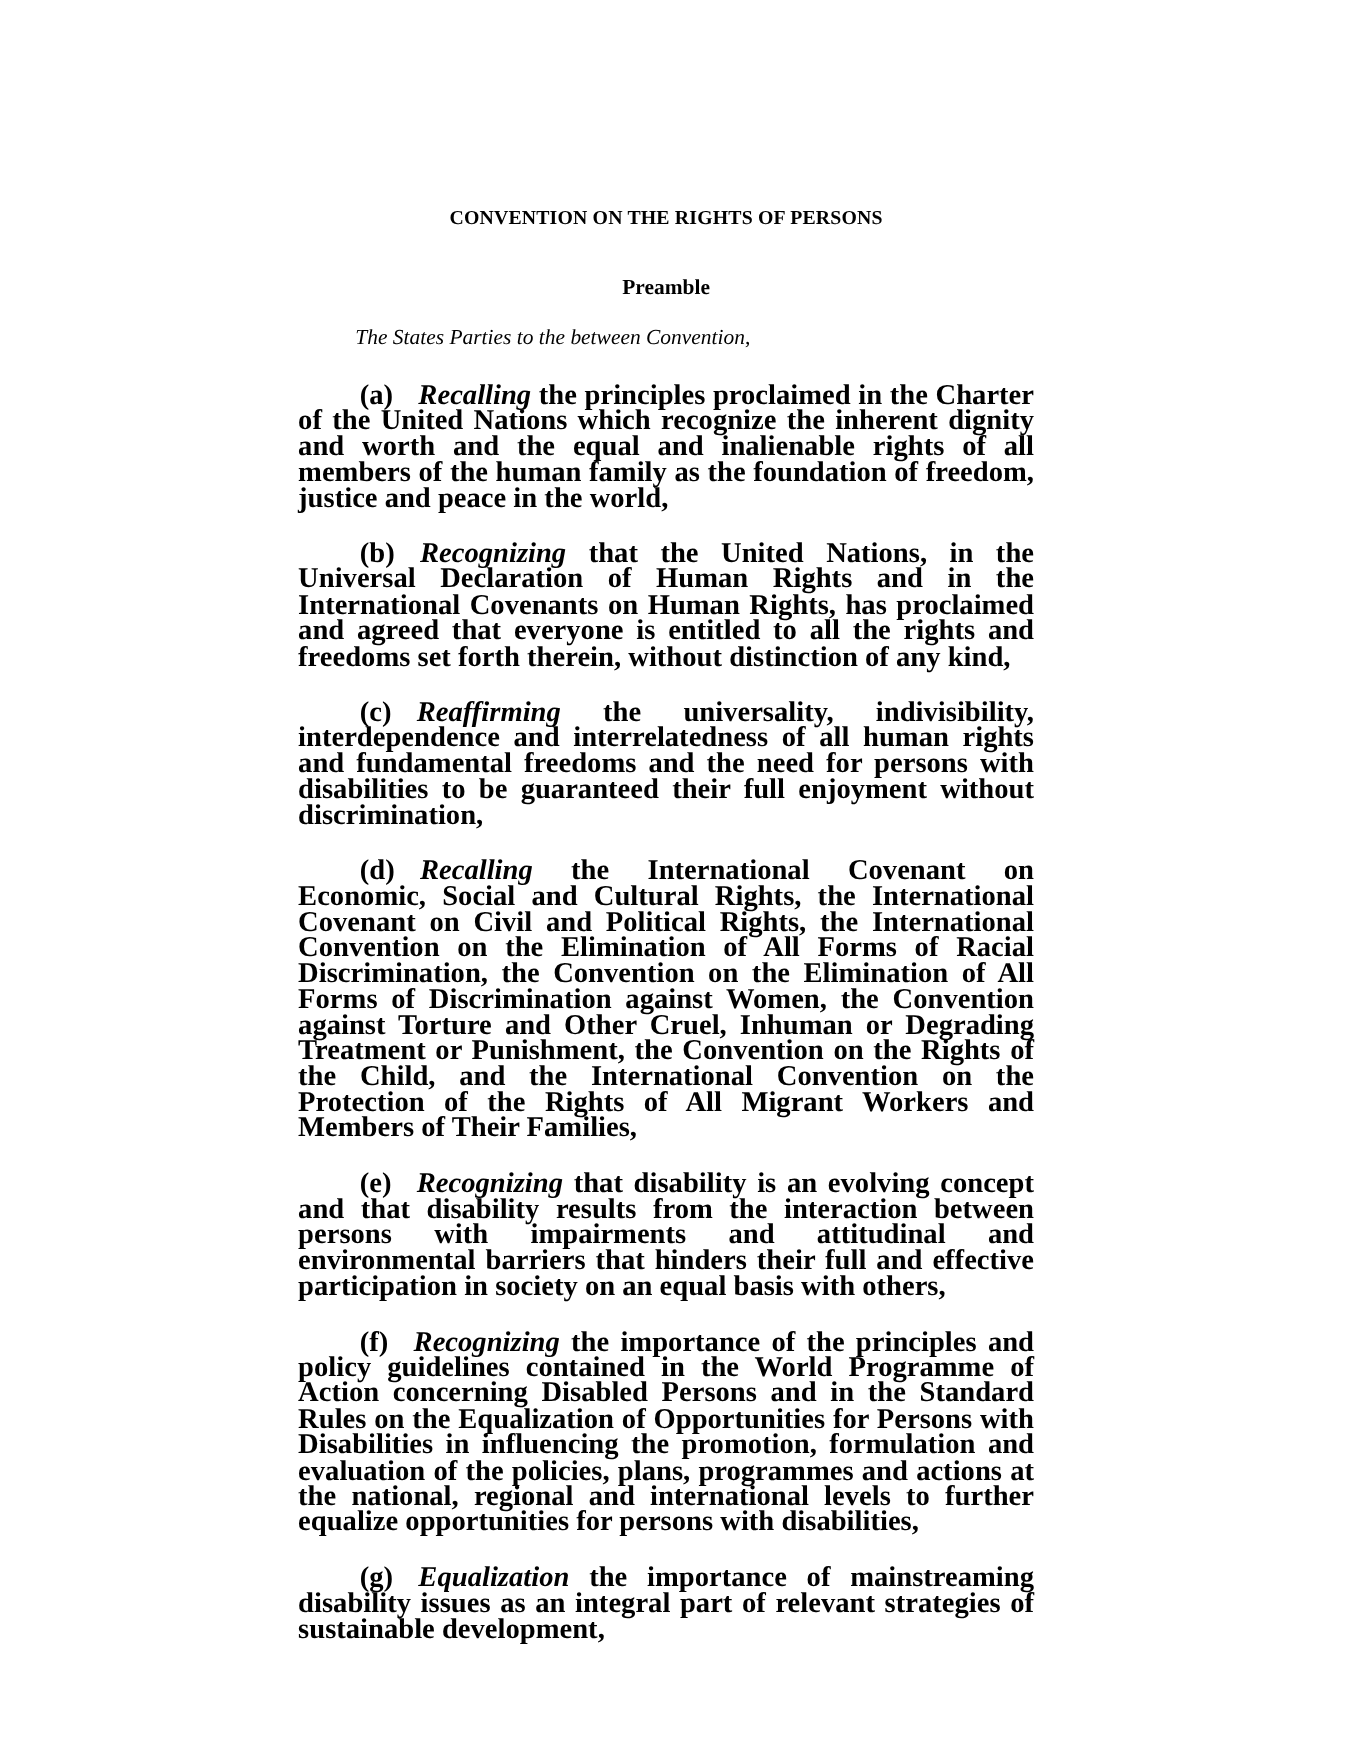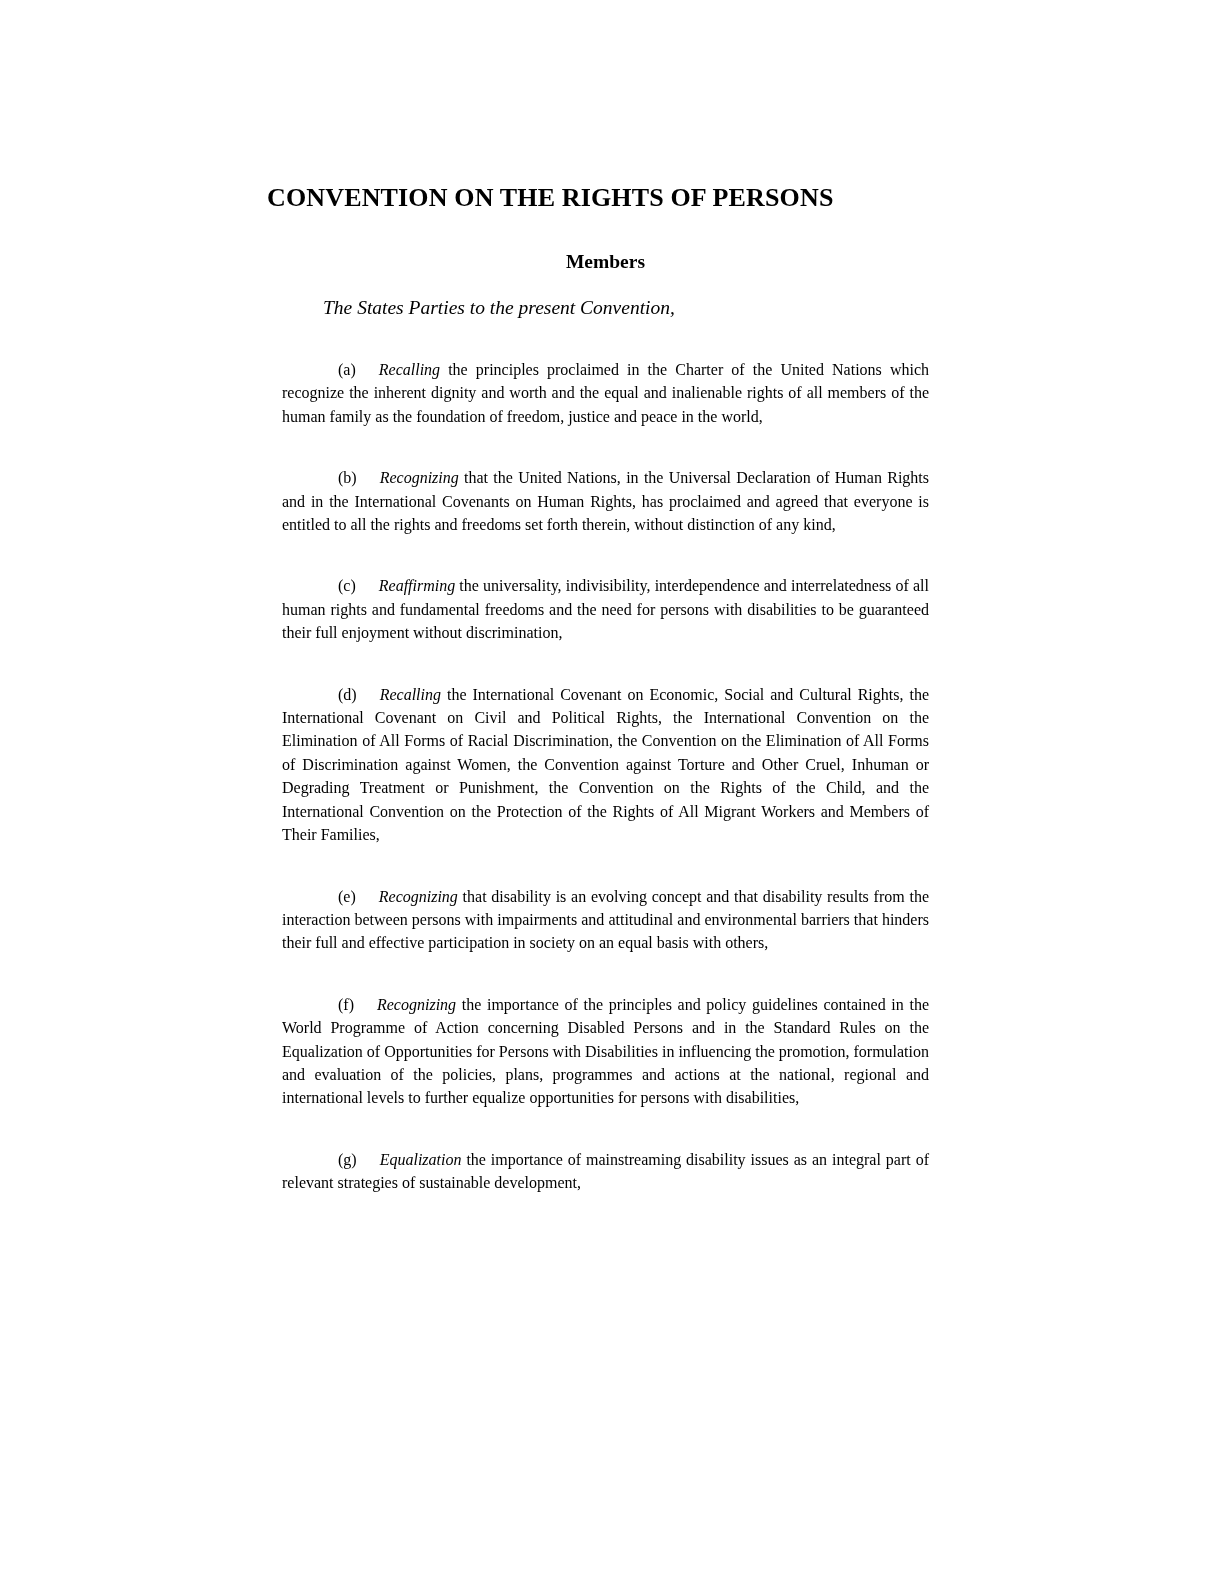--- a/index.html
+++ b/index.html
@@ -21,22 +21,23 @@
     overflow: hidden;
     box-sizing: border-box;
   }
   .content {
     position: absolute;
     left: 267px;
     top: 186px;
     width: 677px;
   }
   .doc-title {
+    text-align: center;
     font-weight: bold;
-    font-size: 26px;
+    font-size: 18px;
     line-height: 24px;
     letter-spacing: 0.15px;
     margin: 0;
   }
   .doc-title .title-line {
     display: block;
   }
   .section-heading {
     text-align: center;
     font-weight: bold;
@@ -52,28 +53,29 @@
     margin: 0;
     padding-top: 22px;
     text-indent: 56px;
   }
   .clauses {
     margin: 0;
     padding: 0;
     list-style: none;
   }
   .clause {
-    font-size: 16px;
+    font-size: 26px;
     line-height: 23.4px;
     text-align: justify;
     text-justify: inter-word;
-    margin: 15px;
+    margin: 4px;
     padding-top: 23px;
     text-indent: 56px;
     hyphens: none;
+    font-weight: bold;
   }
   .clause-marker {
     font-style: normal;
   }
   .clause-gap {
     display: inline-block;
     width: 23px;
   }
   .clause-keyword {
     font-style: italic;
@@ -85,23 +87,23 @@
 </head>
 <body>
 
 <div class="page">
   <div class="content">
 
     <h1 class="doc-title">
       <span class="title-line">CONVENTION ON THE RIGHTS OF PERSONS</span>
     </h1>
 
-    <h2 class="section-heading">Members</h2>
+    <h2 class="section-heading">Preamble</h2>
 
-    <p class="intro-line">The States Parties to the present Convention,</p>
+    <p class="intro-line">The States Parties to the between Convention,</p>
 
     <div class="clauses" id="clause-list">
         <p class="clause"><span class="clause-marker">(a)</span><span class="clause-gap"></span><span class="clause-keyword">Recalling</span><span class="clause-body"> the principles proclaimed in the Charter of the United Nations which recognize the inherent dignity and worth and the equal and inalienable rights of all members of the human family as the foundation of freedom, justice and peace in the world,</span></p>
         <p class="clause"><span class="clause-marker">(b)</span><span class="clause-gap"></span><span class="clause-keyword">Recognizing</span><span class="clause-body"> that the United Nations, in the Universal Declaration of Human Rights and in the International Covenants on Human Rights, has proclaimed and agreed that everyone is entitled to all the rights and freedoms set forth therein, without distinction of any kind,</span></p>
         <p class="clause"><span class="clause-marker">(c)</span><span class="clause-gap"></span><span class="clause-keyword">Reaffirming</span><span class="clause-body"> the universality, indivisibility, interdependence and interrelatedness of all human rights and fundamental freedoms and the need for persons with disabilities to be guaranteed their full enjoyment without discrimination,</span></p>
         <p class="clause"><span class="clause-marker">(d)</span><span class="clause-gap"></span><span class="clause-keyword">Recalling</span><span class="clause-body"> the International Covenant on Economic, Social and Cultural Rights, the International Covenant on Civil and Political Rights, the International Convention on the Elimination of All Forms of Racial Discrimination, the Convention on the Elimination of All Forms of Discrimination against Women, the Convention against Torture and Other Cruel, Inhuman or Degrading Treatment or Punishment, the Convention on the Rights of the Child, and the International Convention on the Protection of the Rights of All Migrant Workers and Members of Their Families,</span></p>
         <p class="clause"><span class="clause-marker">(e)</span><span class="clause-gap"></span><span class="clause-keyword">Recognizing</span><span class="clause-body"> that disability is an evolving concept and that disability results from the interaction between persons with impairments and attitudinal and environmental barriers that hinders their full and effective participation in society on an equal basis with others,</span></p>
         <p class="clause"><span class="clause-marker">(f)</span><span class="clause-gap"></span><span class="clause-keyword">Recognizing</span><span class="clause-body"> the importance of the principles and policy guidelines contained in the World Programme of Action concerning Disabled Persons and in the Standard Rules on the Equalization of Opportunities for Persons with Disabilities in influencing the promotion, formulation and evaluation of the policies, plans, programmes and actions at the national, regional and international levels to further equalize opportunities for persons with disabilities,</span></p>
         <p class="clause"><span class="clause-marker">(g)</span><span class="clause-gap"></span><span class="clause-keyword">Equalization</span><span class="clause-body"> the importance of mainstreaming disability issues as an integral part of relevant strategies of sustainable development,</span></p>
       </div>

